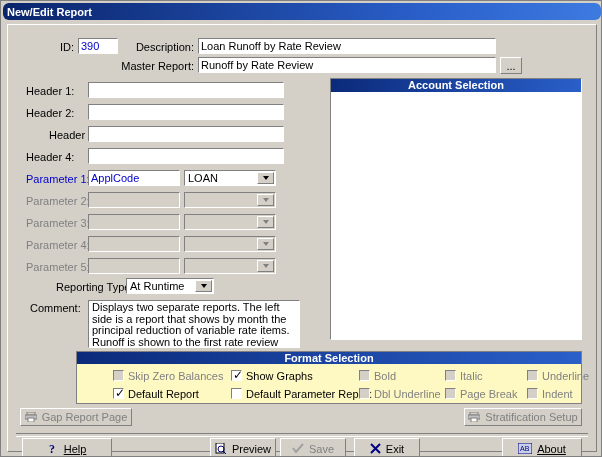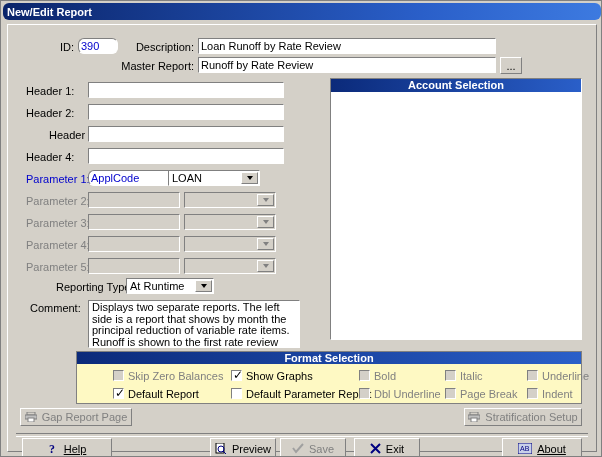--- a/index.html
+++ b/index.html
@@ -68,21 +68,21 @@
     box-sizing: border-box;
     font-family: "Liberation Sans", sans-serif;
     font-size: 11px;
     padding: 1px 2px;
     color: #000000;
     display: flex;
     align-items: center;
     overflow: hidden;
     white-space: nowrap;
   }
-  .field.idfield { color: #0000cc; border-radius: 6px; }
+  .field.idfield { color: #0000cc; }
   .field.disabled { background: #d4d0c8; color: #808080; }
 
   .combo {
     position: absolute;
     background: #ffffff;
     border: 1px solid;
     border-color: #808080 #ffffff #ffffff #808080;
     box-sizing: border-box;
     font-size: 11px;
     display: flex;
@@ -267,21 +267,21 @@
     <div class="field" style="left:80px; top:79px; width:196px; height:16px;"></div>
 
     <div class="lbl" style="left:18px; top:104px;margin-left:23px;">Header 3:</div>
     <div class="field" style="left:80px; top:101px; width:196px; height:16px;"></div>
 
     <div class="lbl" style="left:18px; top:126px;">Header 4:</div>
     <div class="field" style="left:80px; top:123px; width:196px; height:16px;"></div>
 
     <div class="lbl blue" style="left:18px; top:148px;">Parameter 1:</div>
     <div class="field idfield" style="left:80px; top:145px; width:92px; height:16px;">ApplCode</div>
-    <div class="combo" style="left:160px; top:145px; width:92px; height:16px;">
+    <div class="combo" style="left:176px; top:145px; width:92px; height:16px;">
       <span>LOAN</span>
       <span class="arrowbtn">
           <span class="arrowglyph"></span>
         </span>
     </div>
 
     <div class="lbl dim" style="left:18px; top:170px;">Parameter 2:</div>
     <div class="field disabled" style="left:80px; top:167px; width:92px; height:16px;"></div>
     <div class="combo disabled" style="left:176px; top:167px; width:92px; height:16px;">
       <span></span>

